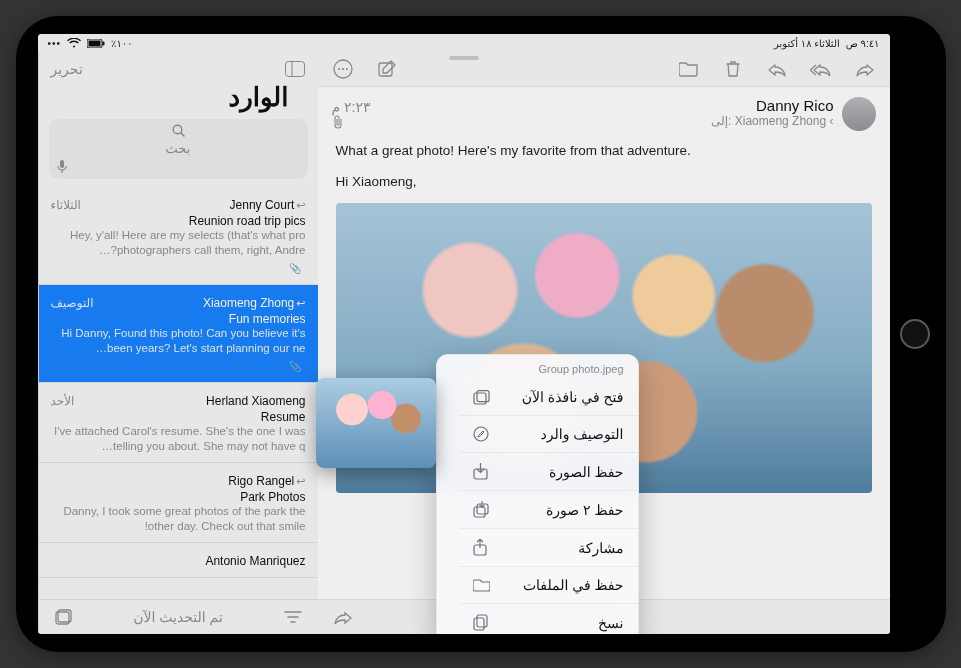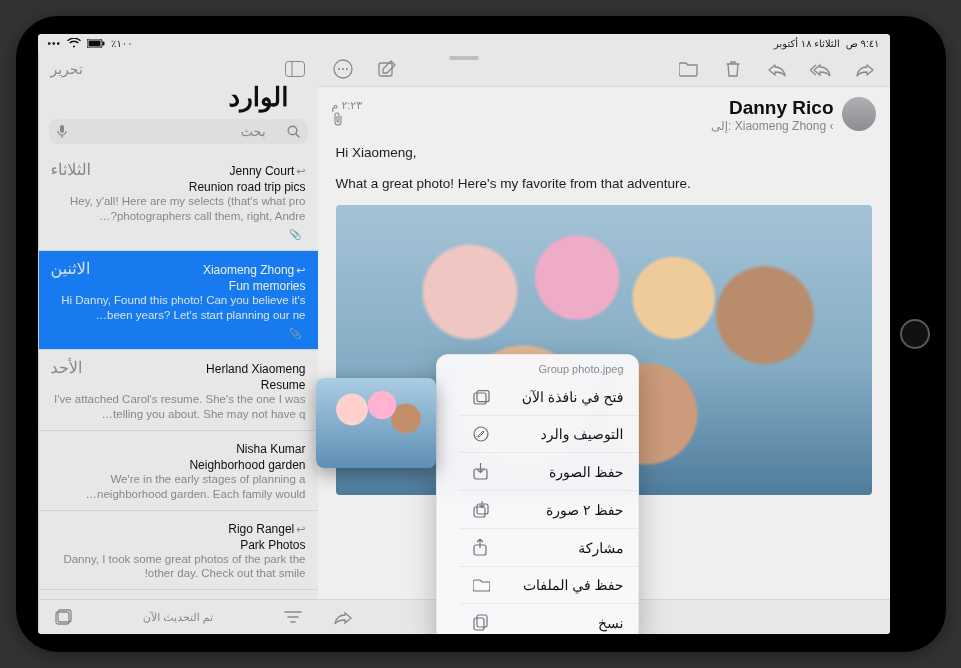--- a/index.html
+++ b/index.html
@@ -69,46 +69,46 @@
     padding: 6px 12px 2px;
     color:#8a8a8e;
     font-size:14px;
   }
   .sidebar-title {
     font-size: 26px; font-weight:700; color:#000;
     padding: 0 29px 6px;
   }
   .search-wrap { padding: 0 10px 8px; }
   .search {
-    display:flex; align-items:center; gap:21px;
+    display:flex; align-items:center; gap:4px;
     background:#ececee; border-radius:9px;
-    padding:5px 8px; color:#8a8a8e; font-size:13px;
+    padding:5px 8px; color:#8a8a8e; font-size:13px;flex-direction:column;
   }
   .search .mic { margin-right:auto; }
   .msg-list { flex:1; overflow:hidden; }
   .msg {
     padding:8px 12px;
     border-bottom:1px solid #e0e0e4;
   }
   .msg .row1{ display:flex; justify-content:space-between; align-items:baseline;}
   .msg .sender{ font-weight:400; font-size:12px; color:#000;}
-  .msg .when  { font-size:16px; color:#8a8a8e;}
+  .msg .when  { font-size:12px; color:#8a8a8e;}
   .msg .chev  { color:#8a8a8e; font-size:11px; margin-inline-end:2px;}
   .msg .subj  { font-size:12px; color:#000; margin-top:1px;}
   .msg .prev  { font-size:11.5px; color:#8a8a8e; line-height:1.3;
                 max-height:2.6em; overflow:hidden;}
   .msg.selected { background:#0a7cff; color:#fff;}
   .msg.selected .sender, .msg.selected .subj { color:#fff;}
   .msg.selected .when, .msg.selected .prev, .msg.selected .chev{
     color:#e5f0ff;}
   .msg .clip { font-size:10px; color:#8a8a8e; margin-inline-start:4px;}
   .msg.selected .clip { color:#e5f0ff;}
   .sidebar-bottom{
     display:flex; justify-content:space-between; align-items:center;
-    padding:6px 14px; font-size:11px; color:#8a8a8e;
+    padding:6px 14px; font-size:14px; color:#8a8a8e;
     border-top:1px solid #e0e0e4;
   }
   
   .reader {
     flex:1; display:flex; flex-direction:column; background:#fff;
     min-width:0;
   }
   .toolbar{
     display:flex; flex-direction:row-reverse;
     align-items:center; gap:22px;
@@ -127,24 +127,24 @@
   .msg-header{
     display:flex; align-items:flex-start; gap:8px;
     padding:10px 14px 6px; direction:ltr;
   }
   .avatar{
     width:34px;height:34px;border-radius:50%;
     background:linear-gradient(#b8b8bc,#8f8f94);
     order:2;
   }
   .hdr-text{ flex:1; text-align:right;}
-  .hdr-sender{ font-weight:700; font-size:19px;}
+  .hdr-sender{ font-weight:400; font-size:15px;}
   .hdr-to{ font-size:12px; color:#8a8a8e;}
   .hdr-to .link{color:#8a8a8e;}
-  .hdr-time{ font-size:11px; color:#8a8a8e; margin-top:2px; text-align:left;}
+  .hdr-time{ font-size:14px; color:#8a8a8e; margin-top:2px; text-align:left;}
   .hdr-clip{ font-size:11px; color:#8a8a8e; text-align:left;}
   .body{
     padding: 4px 18px 10px; direction:ltr; text-align:left;
     font-size:13.5px; color:#111; line-height:1.55;
     flex:1; position:relative;
   }
   .body p{ margin-bottom:10px;}
   .photo{
     margin-top:6px;
     width:100%; height:290px;
@@ -282,40 +282,32 @@
           </div>
         </div>
 
         <div class="msg-list" id="msg-list">
             <div class="msg"><div class="row1">
                 <span><span class="chev">↩︎</span><span class="sender">Jenny Court</span></span>
                 <span class="when">الثلاثاء</span>
               </div><div class="subj">Reunion road trip pics</div><div class="prev">Hey, y'all! Here are my selects (that's what pro photographers call them, right, Andre?…</div><span class="clip">📎</span></div>
             <div class="msg selected"><div class="row1">
                 <span><span class="chev">↩︎</span><span class="sender">Xiaomeng Zhong</span></span>
-                <span class="when">الاثنين</span>
+                <span class="when">التوصيف</span>
               </div><div class="subj">Fun memories</div><div class="prev">Hi Danny, Found this photo! Can you believe it's been years? Let's start planning our ne…</div><span class="clip">📎</span></div>
             <div class="msg">
               <div class="row1">
                 <span><span class="sender">Herland Xiaomeng</span></span>
                 <span class="when">الأحد</span>
               </div>
               <div class="subj">Resume</div>
               <div class="prev">I've attached Carol's resume. She's the one I was telling you about. She may not have q…</div>
             </div>
             <div class="msg">
               <div class="row1">
-                <span><span class="sender">Nisha Kumar</span></span>
-                <span class="when"></span>
-              </div>
-              <div class="subj">Neighborhood garden</div>
-              <div class="prev">We're in the early stages of planning a neighborhood garden. Each family would…</div>
-            </div>
-            <div class="msg">
-              <div class="row1">
                 <span><span class="chev">↩︎</span><span class="sender">Rigo Rangel</span></span>
                 <span class="when"></span>
               </div>
               <div class="subj">Park Photos</div>
               <div class="prev">Danny, I took some great photos of the park the other day. Check out that smile!</div>
             </div>
             <div class="msg">
               <div class="row1">
                 <span><span class="sender">Antonio Manriquez</span></span>
                 <span class="when"></span>
@@ -400,22 +392,22 @@
             <div class="hdr-to">
               <span>إلى:</span>
               <span class="link">Xiaomeng Zhong</span>
               <span>‹</span>
             </div>
           </div>
           <div class="avatar"></div>
         </div>
 
         <div class="body">
+          <p>What a great photo! Here's my favorite from that adventure.</p>
           <p>Hi Xiaomeng,</p>
-          <p>What a great photo! Here's my favorite from that adventure.</p>
           <div class="photo"></div>
         </div>
 
         <div class="reader-bottom">
           <span class="icon-btn">
             <svg width="20" height="16" viewBox="0 0 20 16">
                 <path d="M12 4l6 5-6 5V11c-5 0-8 1-10 4 1-6 5-9 10-9V4z" fill="none" stroke="#8a8a8e" stroke-width="1.3"></path>
               </svg>
           </span>
         </div>

